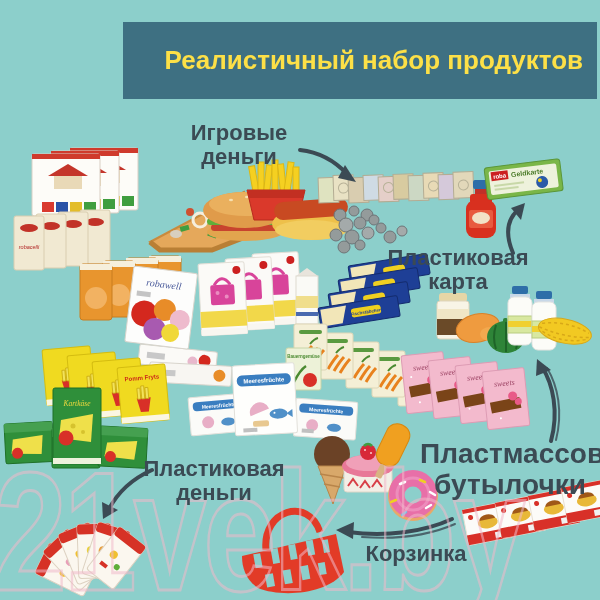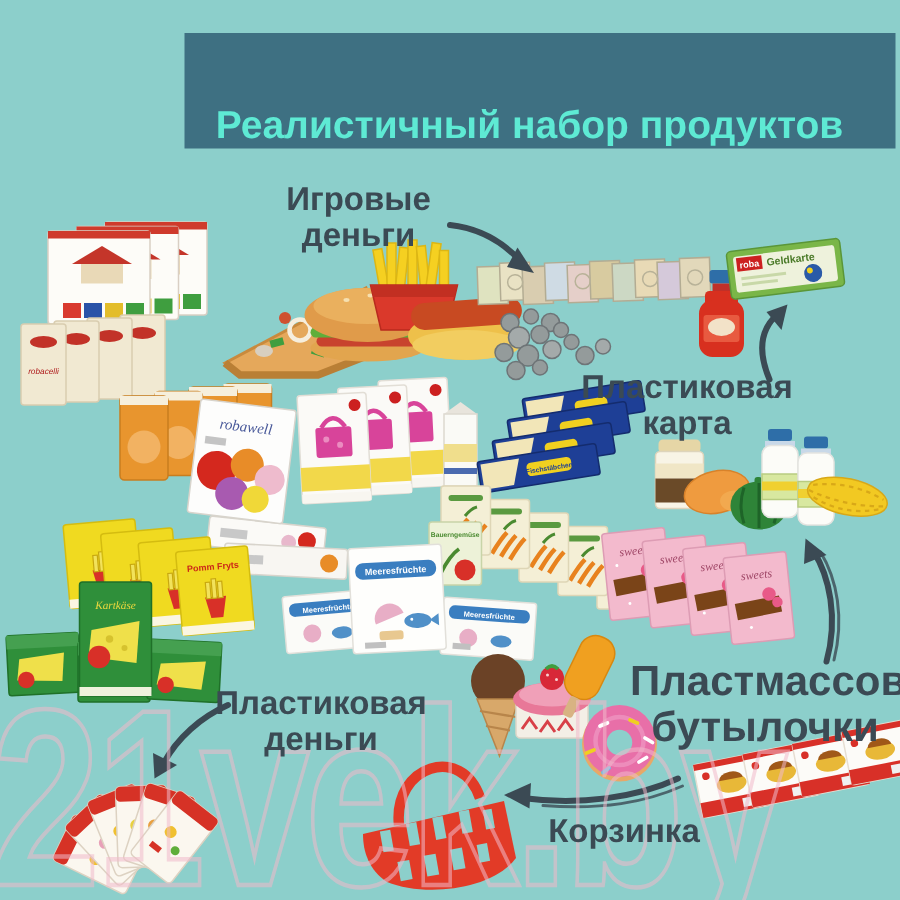--- a/index.html
+++ b/index.html
@@ -1,20 +1,20 @@
 <!DOCTYPE html>
 <html><head>
 <meta charset="utf-8">
 <style>
   html,body{margin:0;padding:0;background:#fff}
   .stage{position:relative;width:600px;height:600px;background:#8ccfcb;overflow:hidden;
          font-family:"Liberation Sans",sans-serif}
   .header{position:absolute;left:123px;top:22px;width:474px;height:77px;background:#3e7082;
-          display:flex;justify-content:center;align-items:flex-end;
-          padding-right:14px;box-sizing:border-box;color:#5eead4;font-weight:bold;font-size:26px;
+          display:flex;flex-direction:column;justify-content:center;align-items:flex-end;
+          padding-right:14px;box-sizing:border-box;color:#fde047;font-weight:bold;font-size:26px;
           line-height:1.25;text-align:right;z-index:6}
   .note{position:absolute;color:#3b4a54;font-weight:bold;text-align:center;font-size:22px;
         line-height:1.1;z-index:5}
   .note span{display:block}
   #note-money{left:175px;top:121px;width:128px}
   #note-card{left:378px;top:246px;width:160px}
   #note-bottles{left:420px;top:439px;width:180px;font-size:28px}
   #note-discount{left:138px;top:457px;width:152px}
   #note-basket{left:330px;top:542px;width:172px}
   .watermark{position:absolute;left:-6px;top:436px;z-index:4;font-size:168px;font-weight:bold;

